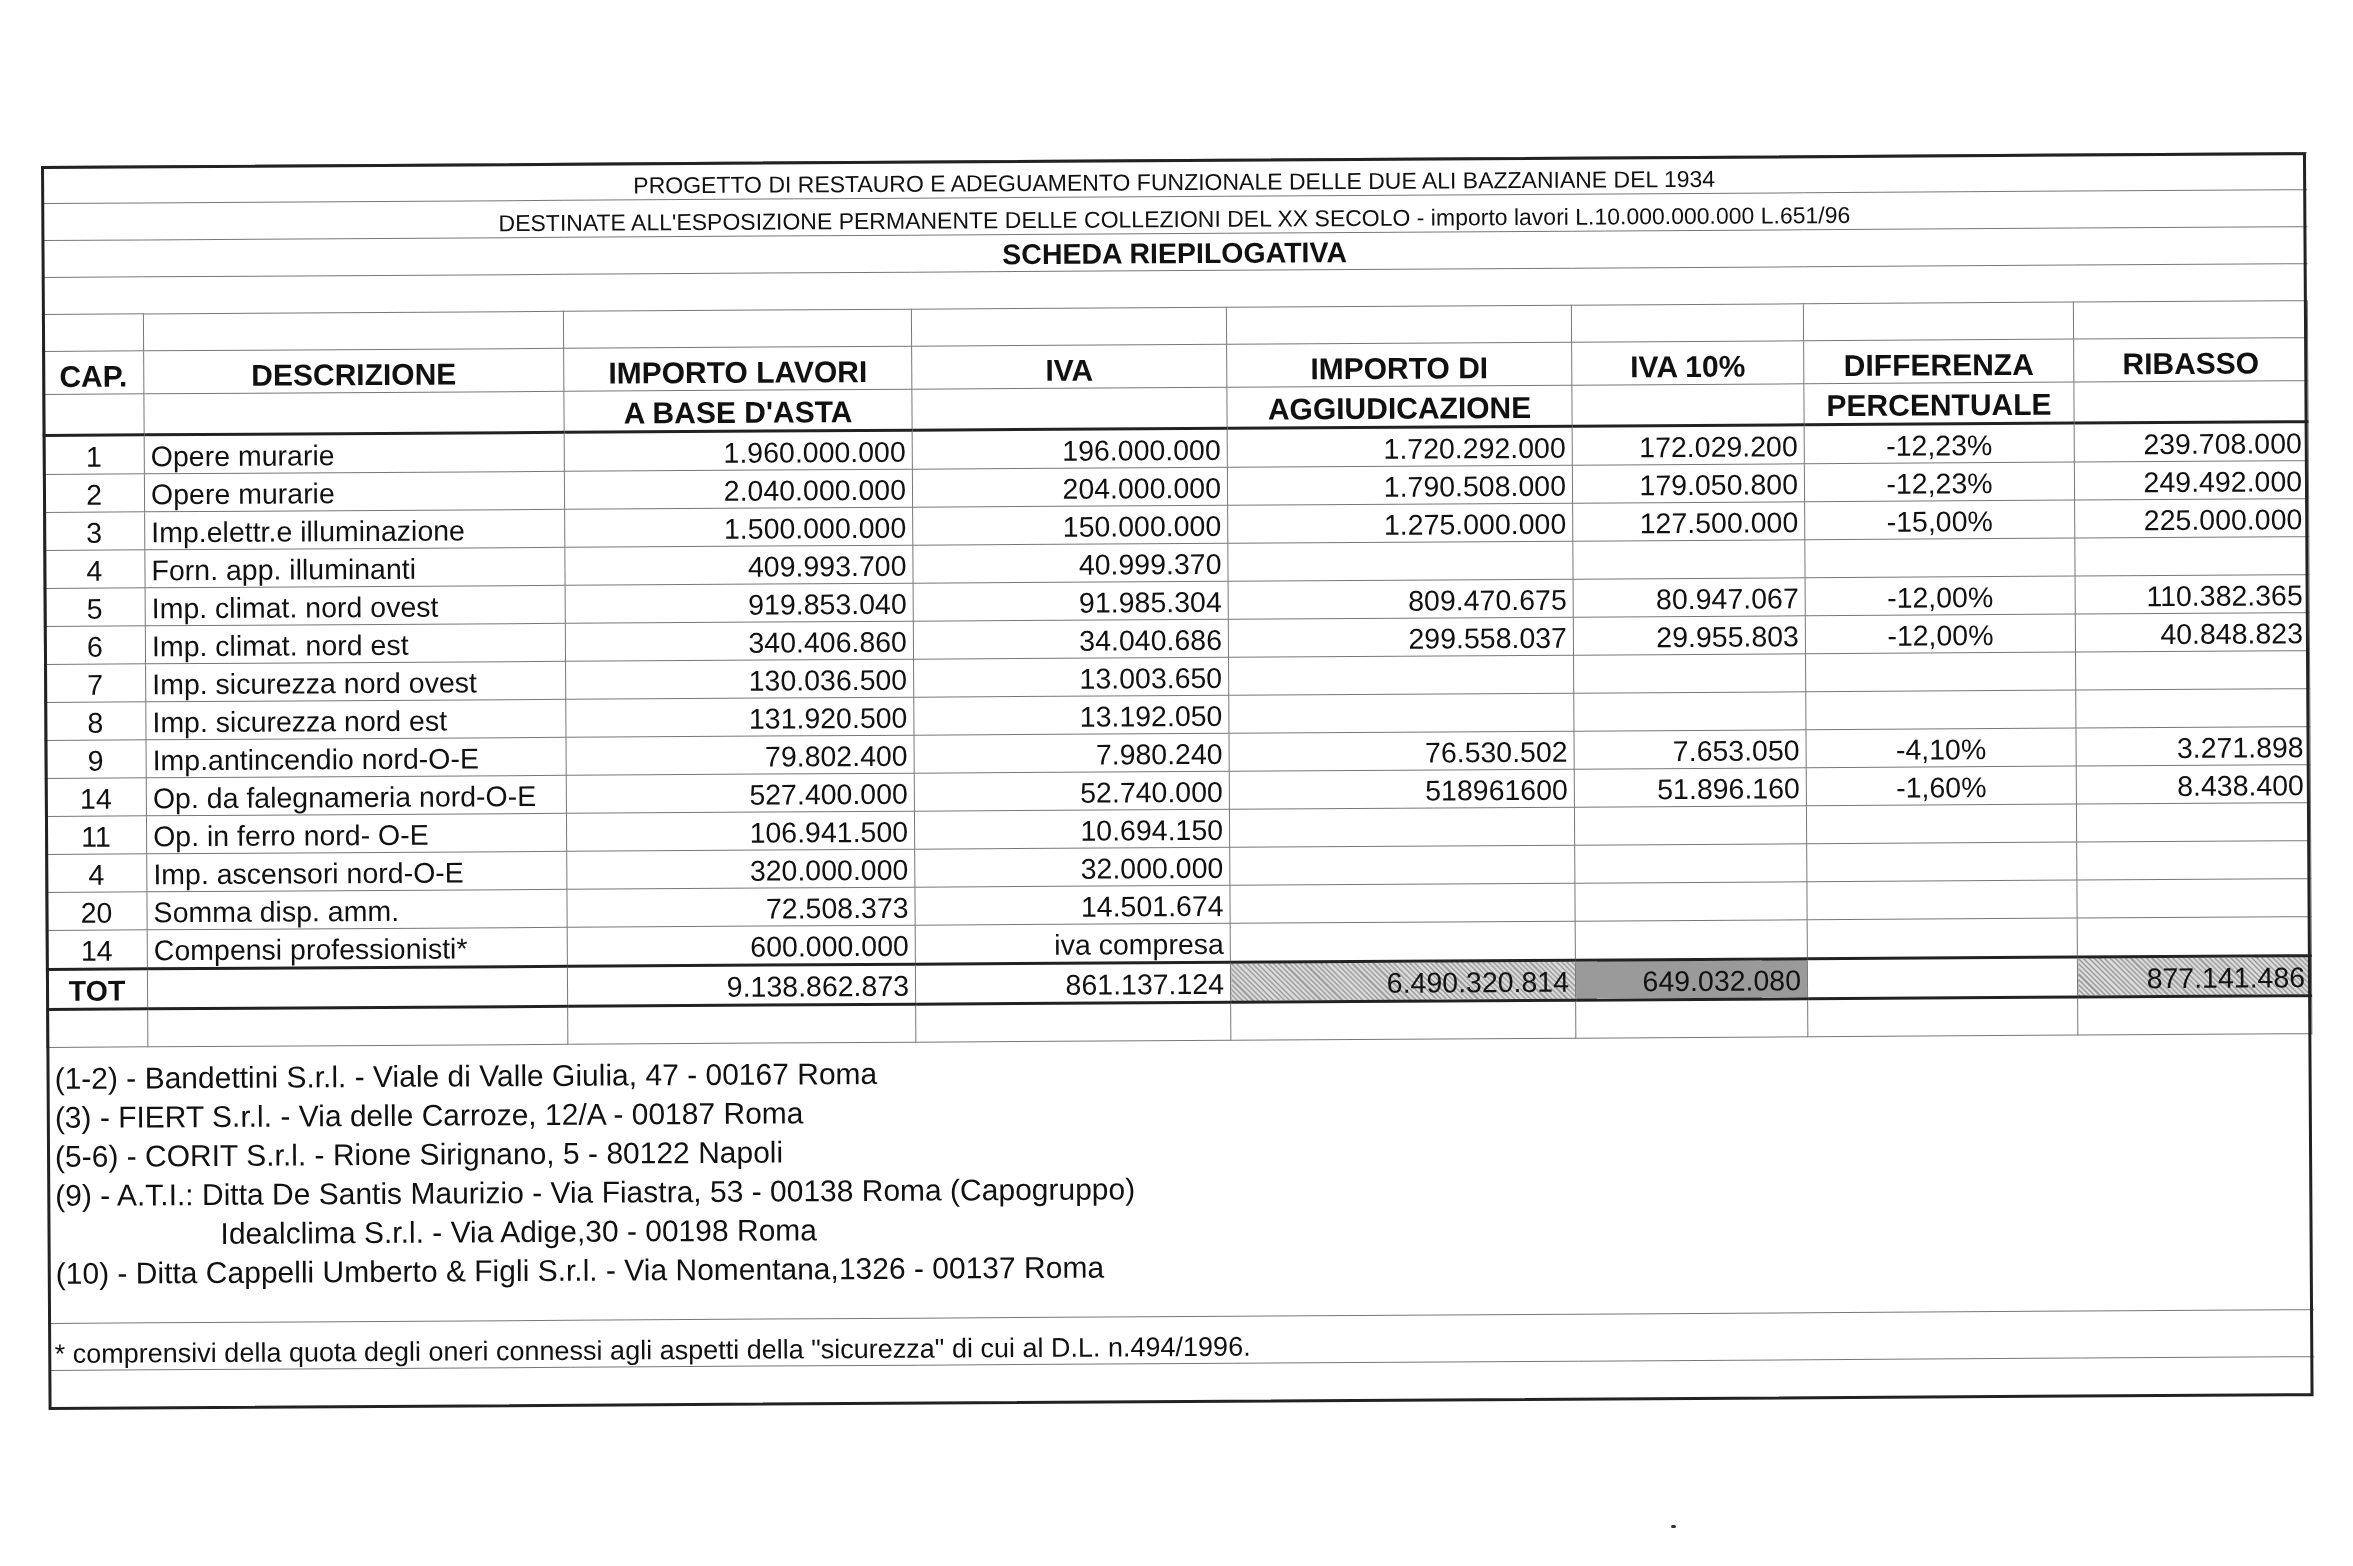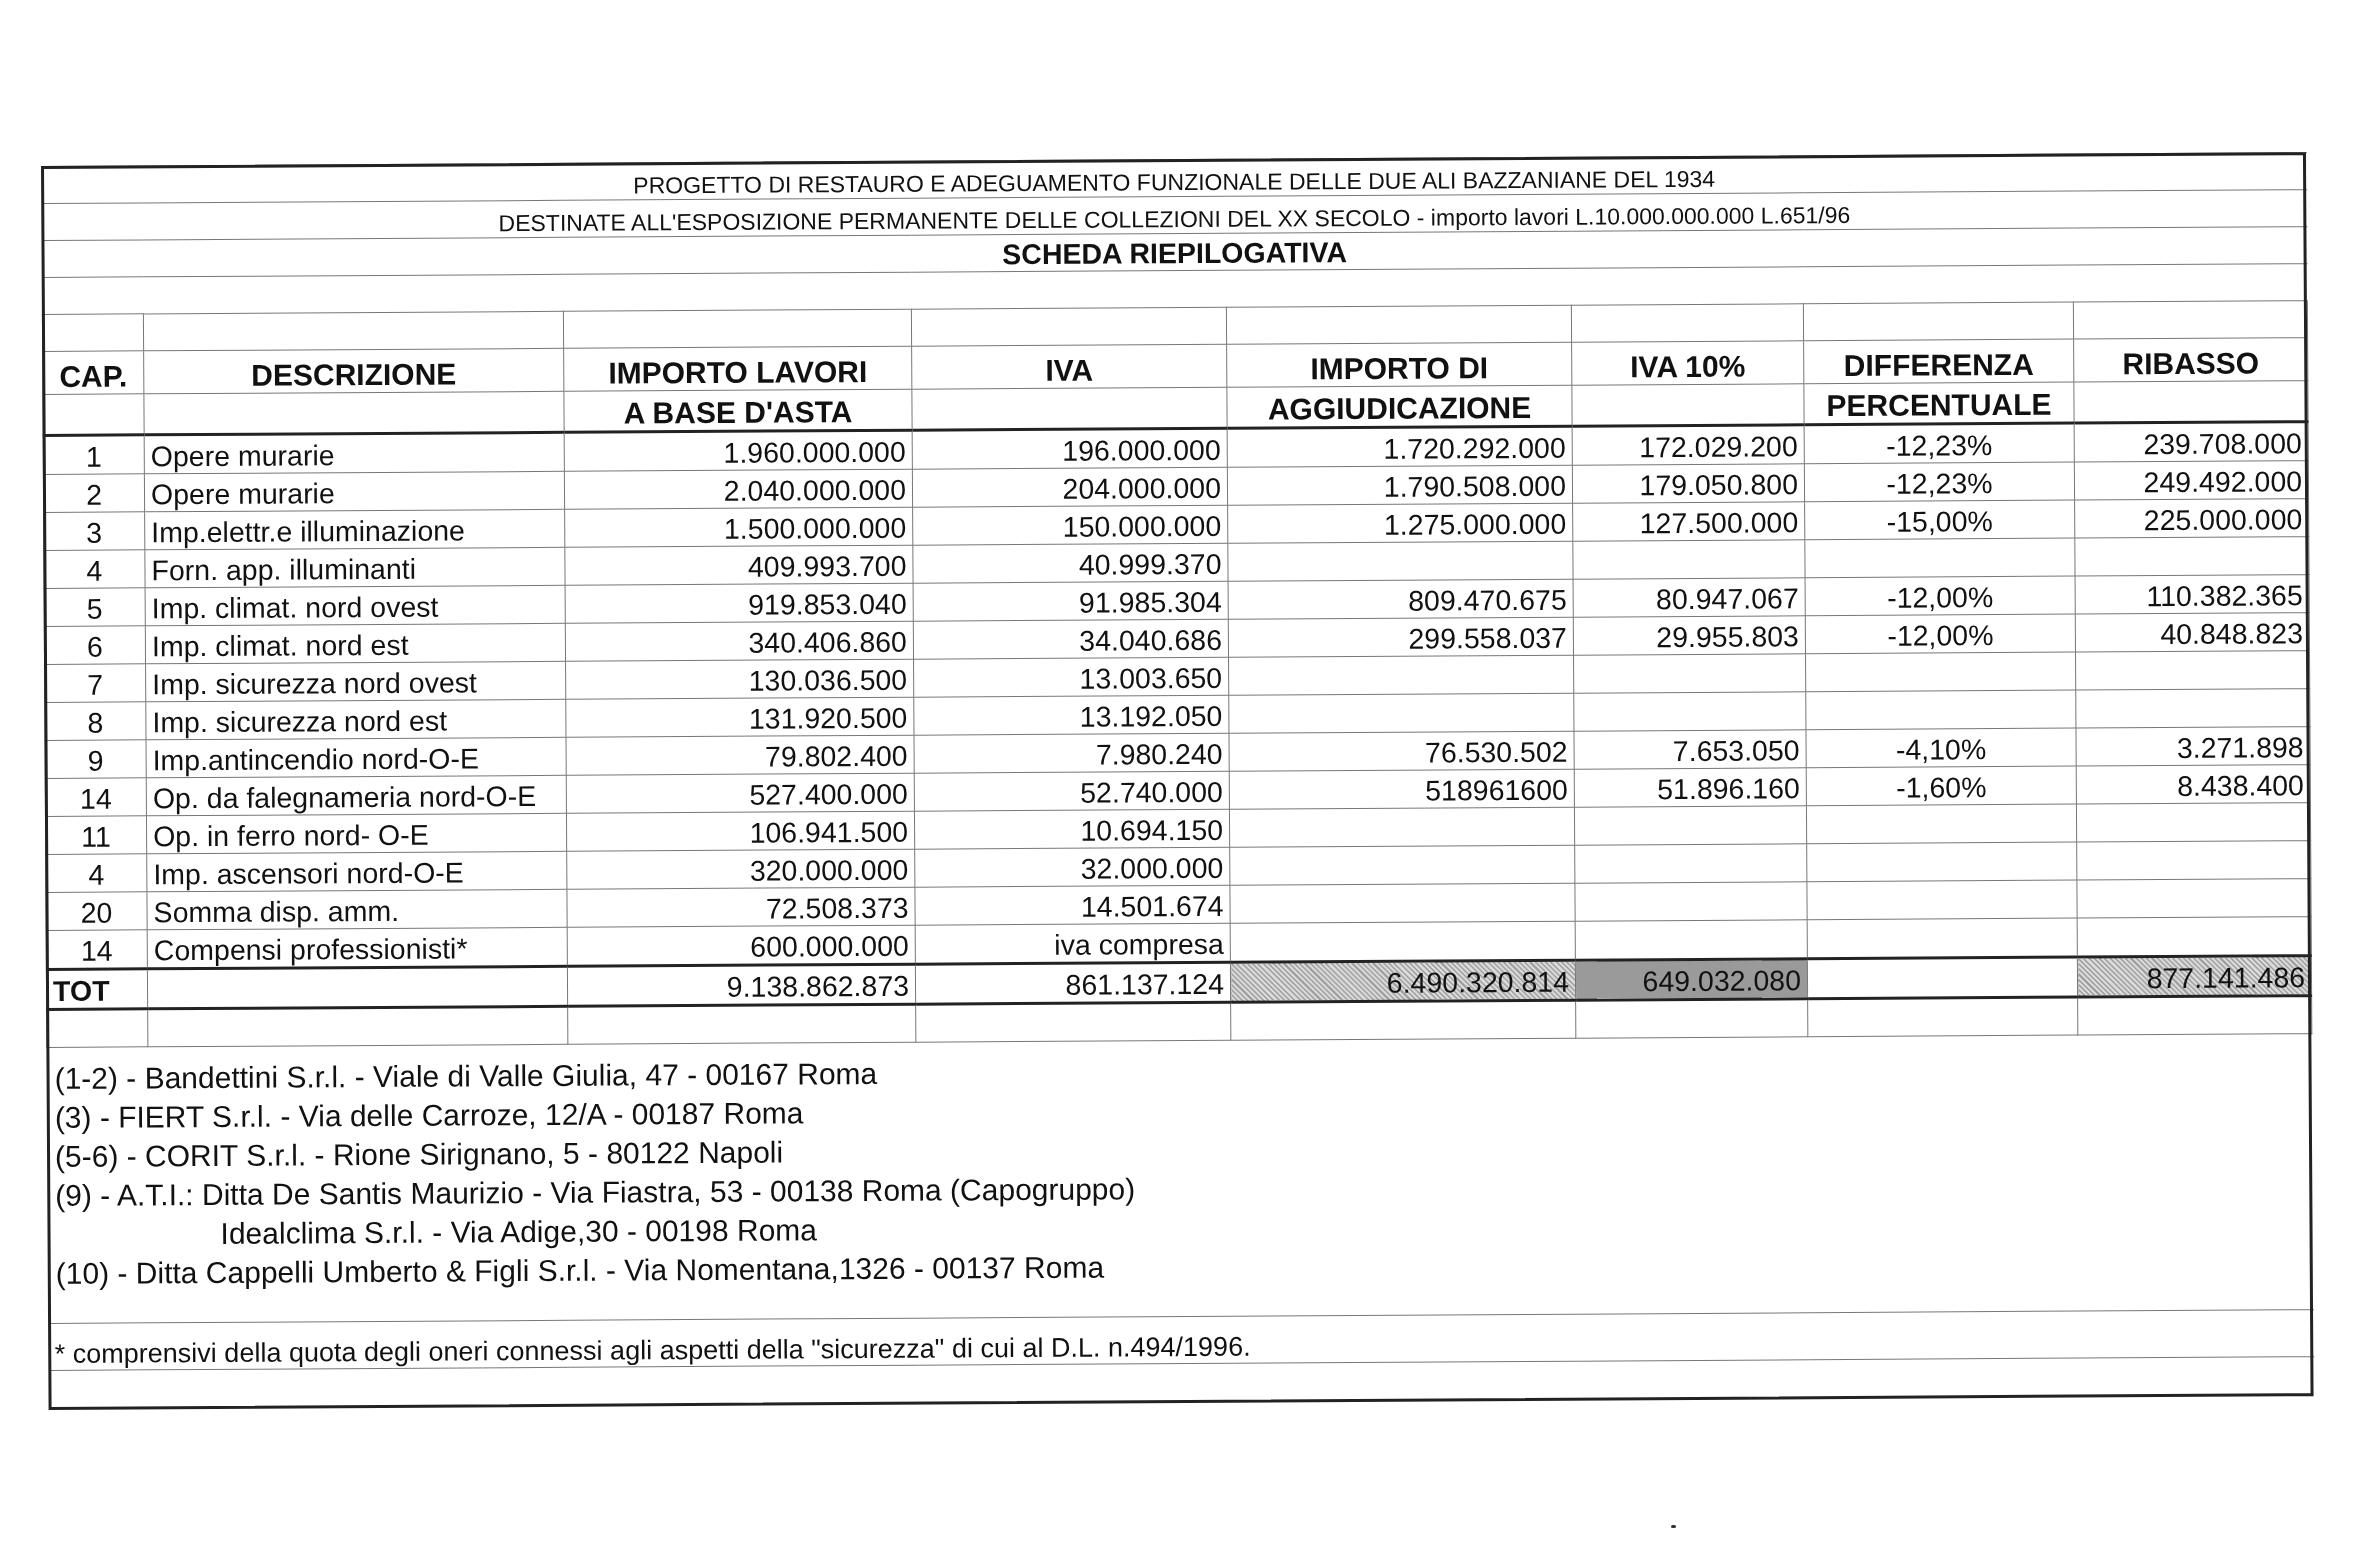--- a/index.html
+++ b/index.html
@@ -12,21 +12,21 @@
        white-space:nowrap; overflow:hidden; vertical-align:bottom; }
   .title td { border-left:none; border-right:none; text-align:center; font-size:23px; height:36px; }
   .title .t3 { font-weight:bold; font-size:28.5px; }
   .spacer td { height:36px; }
   .hdr td { font-weight:bold; font-size:30px; text-align:center; height:42px; }
   .hdr2 td { font-weight:bold; font-size:30px; text-align:center; height:39px; border-bottom:3.7px solid #222; }
   td.num { text-align:right; }
   td.cap { text-align:center; font-size:28.5px; }
   td.pct { text-align:center; }
   tr.tot td { border-top:3.7px solid #222; border-bottom:3.7px solid #222; font-size:28.5px; }
-  tr.tot td.capt { font-weight:bold; text-align:left; }
+  tr.tot td.capt { font-weight:bold; text-align:center; }
   .shade { background:
       repeating-linear-gradient(45deg, #999 0 1.5px, #ddd 1.5px 3.7px),
       #bbb; }
   .shade2 { background:#9a9a9a; }
   .notes td { border-left:none; border-right:none; font-size:30px; vertical-align:top; padding:4.5px 7.5px; height:auto; line-height:39px; white-space:normal; }
   .note-indent { padding-left:165px; }
   .foot td { border-top:1.5px solid #777; font-size:27px; height:46px; vertical-align:bottom; }
   .frame { position:absolute; left:41px; top:166px; width:2265px; height:1244px; border:3px solid #222;
            transform: rotate(-0.35deg); transform-origin:0 0; pointer-events:none; box-sizing:border-box; }
   .speck { position:absolute; left:1671px; top:1525px; width:4.5px; height:3px; background:#333; border-radius:1.5px; }

